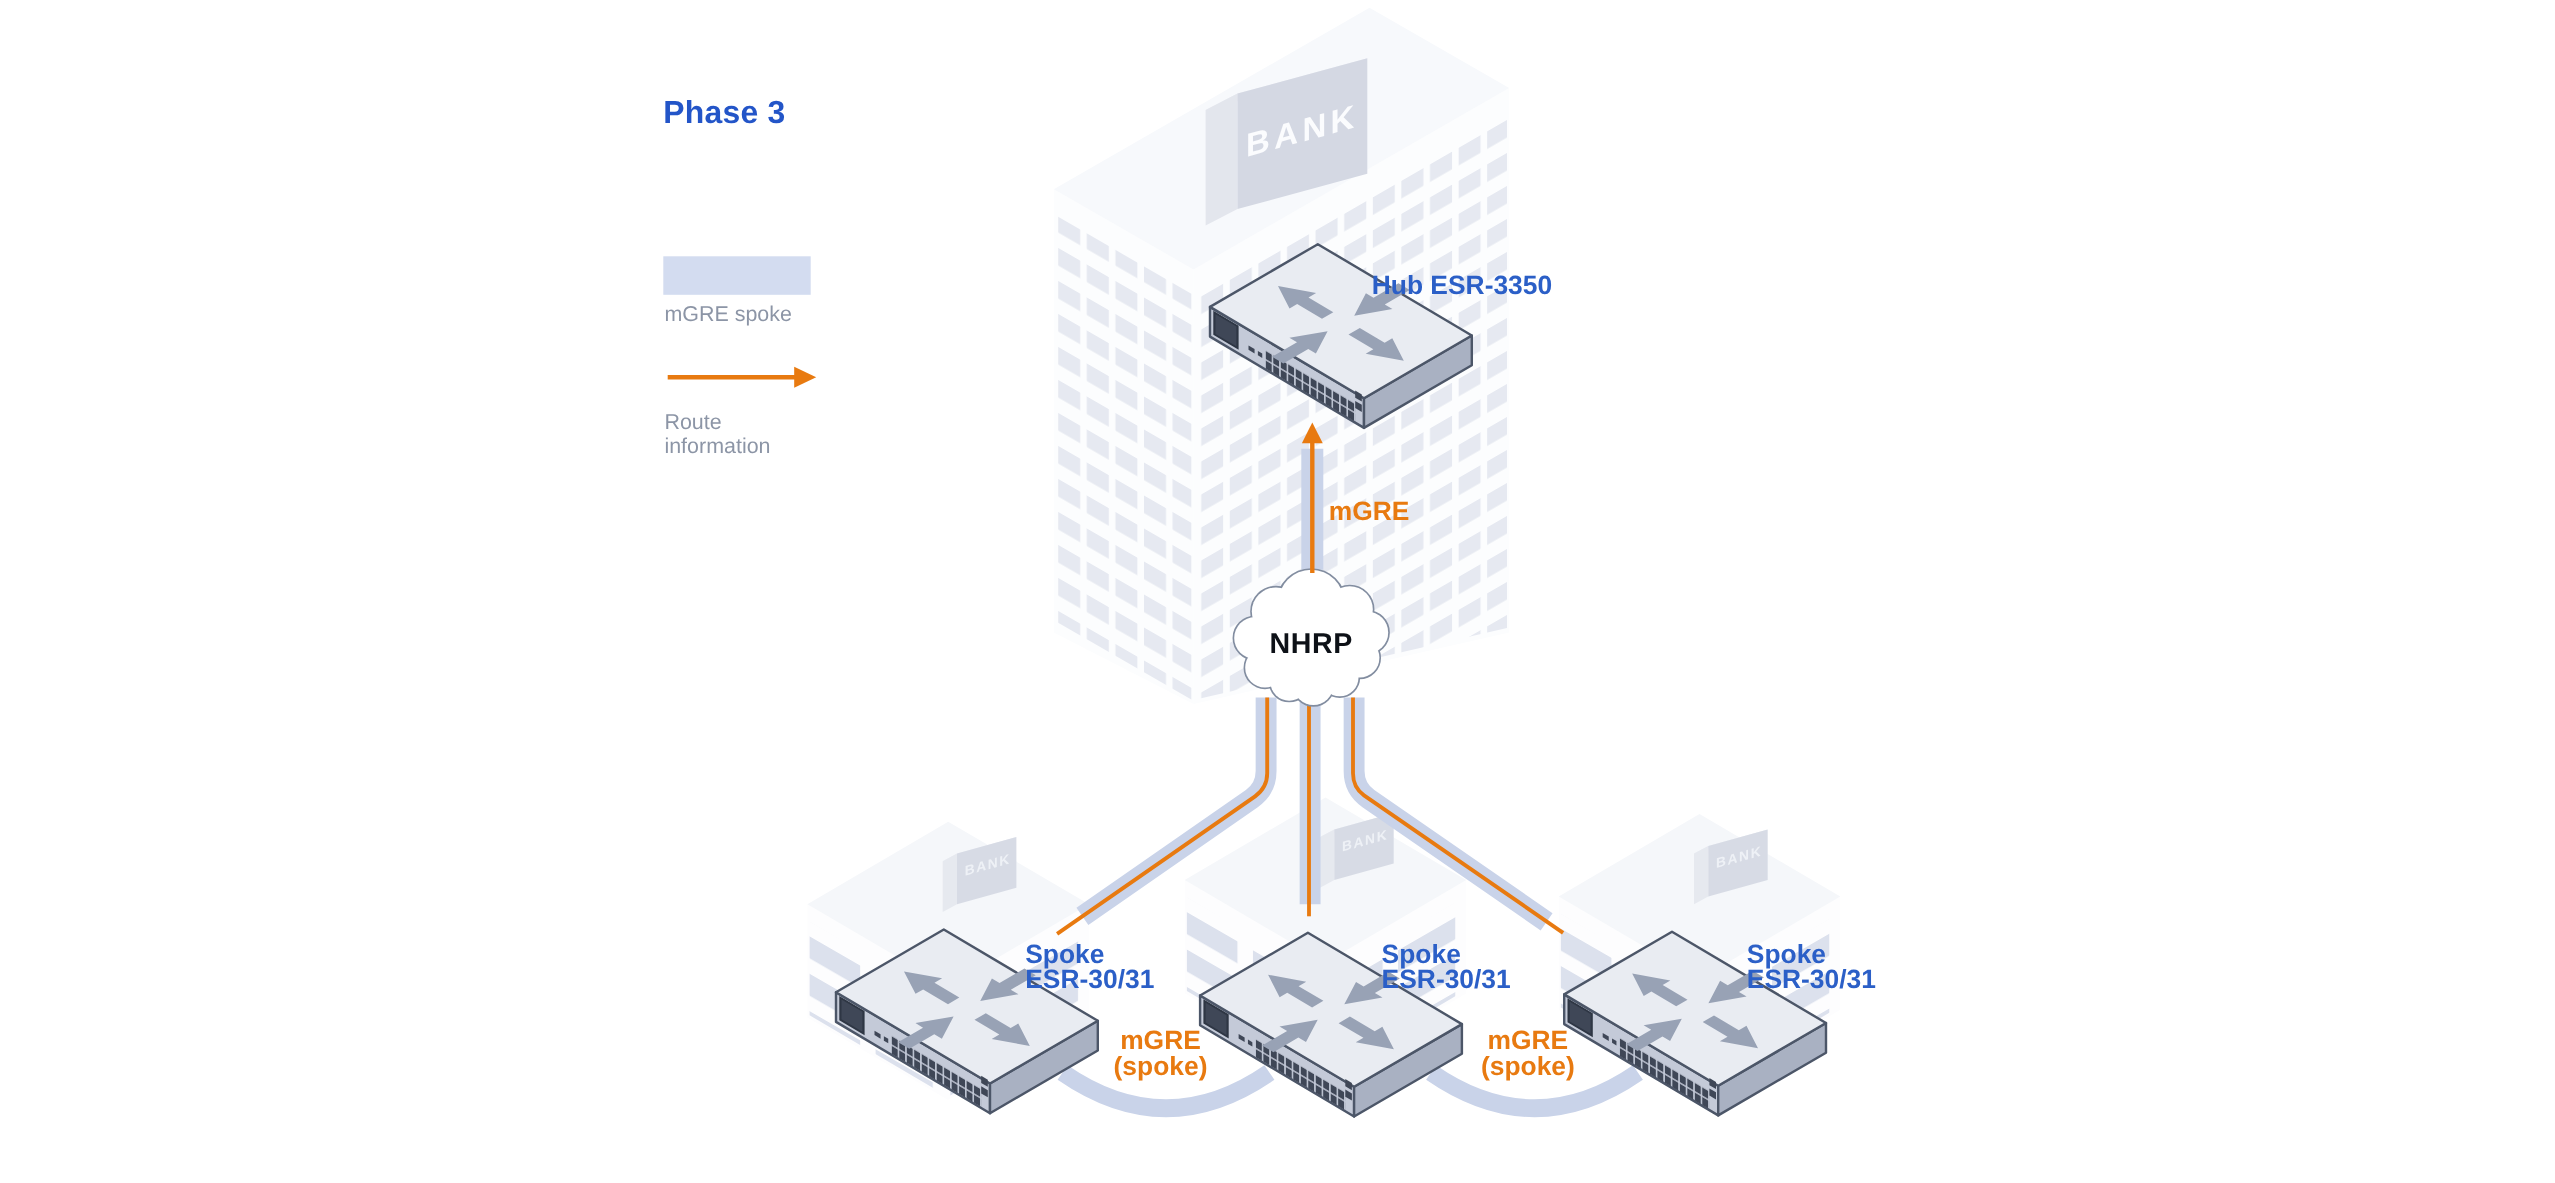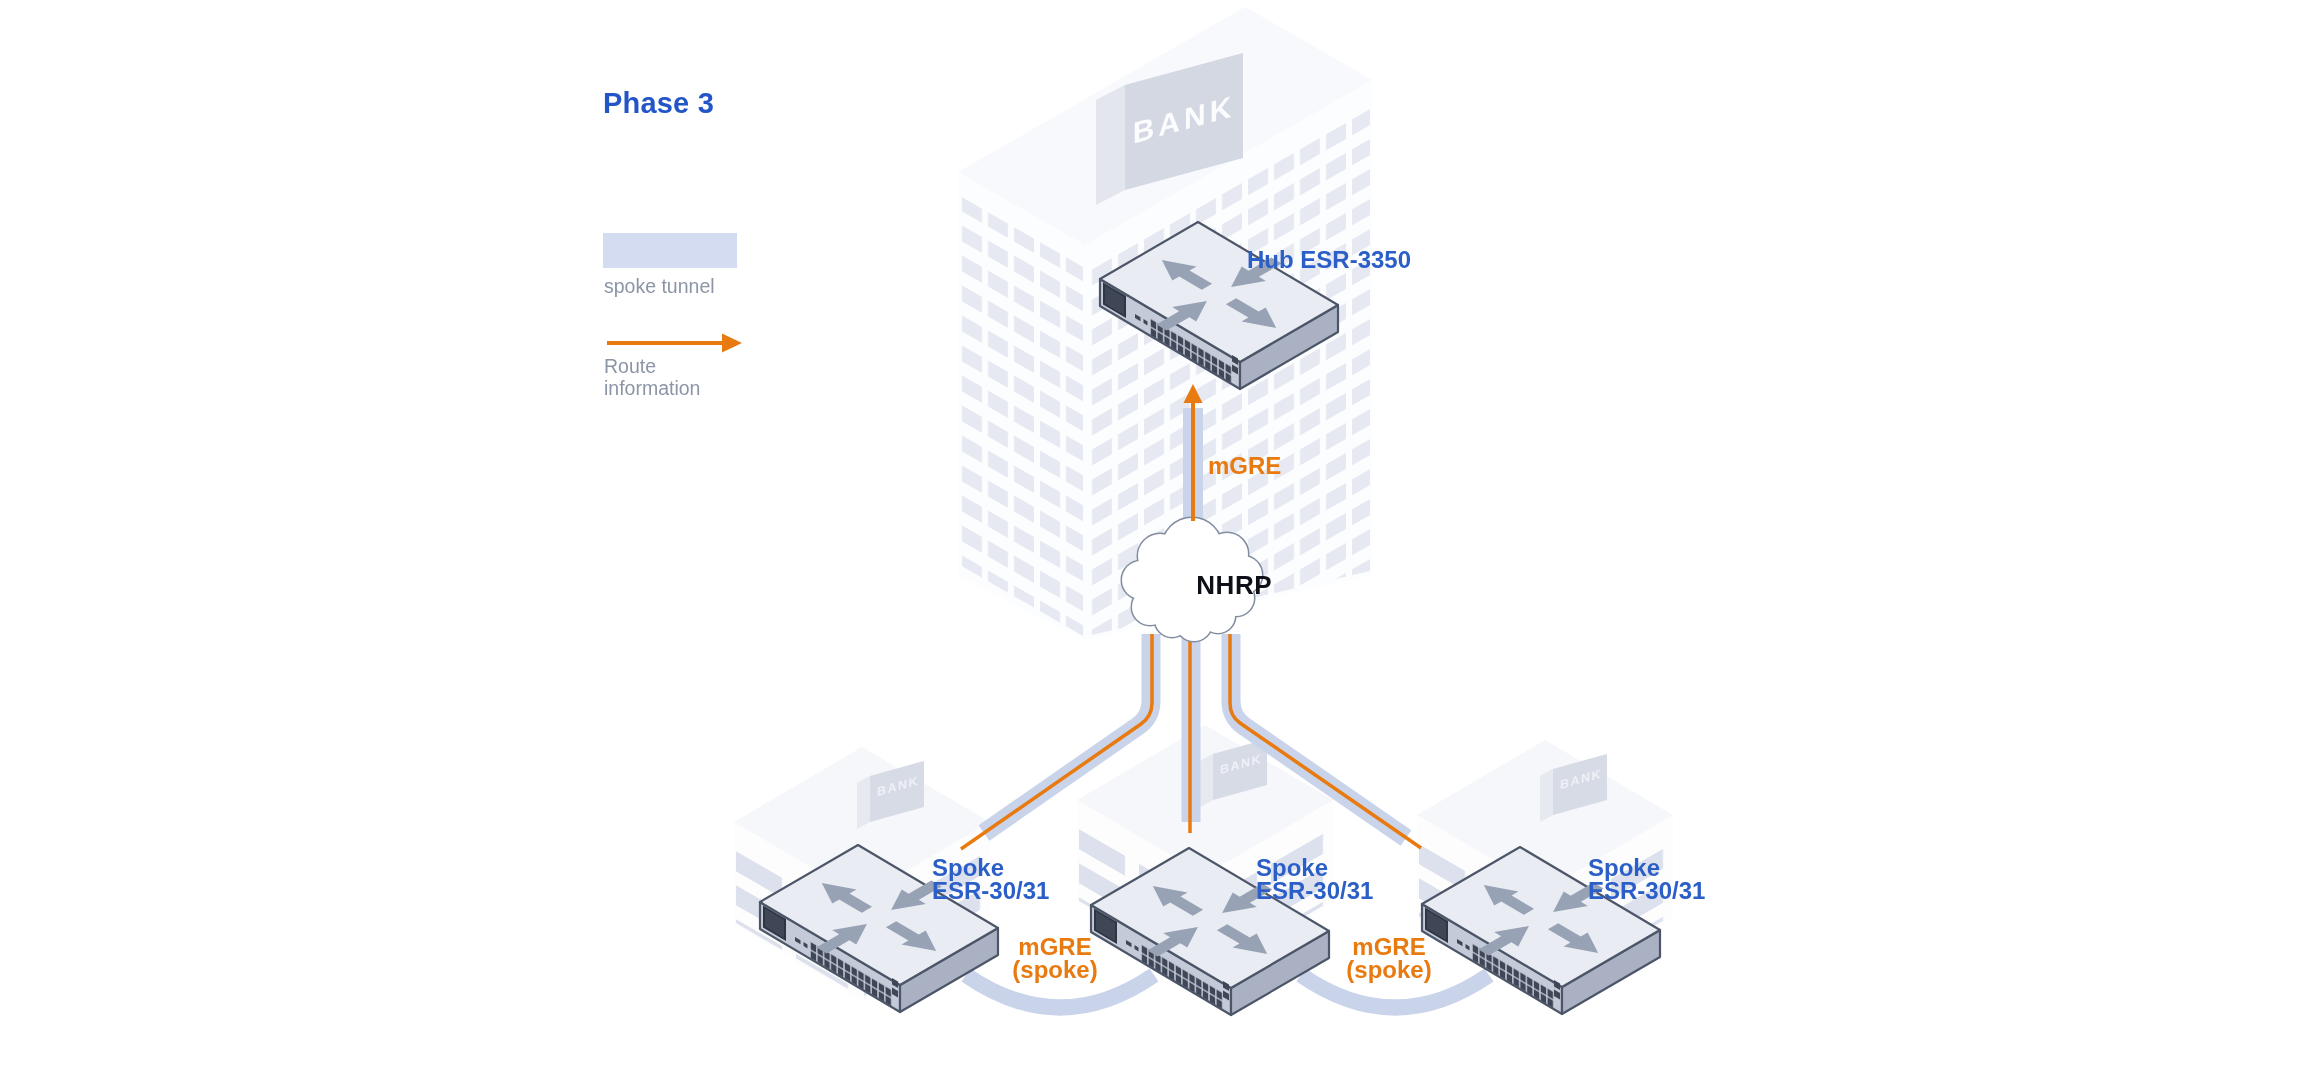--- a/index.html
+++ b/index.html
@@ -11,21 +11,21 @@
   .canvas{position:relative;width:2323px;height:1075px;background:#ffffff;overflow:hidden;
           font-family:"Liberation Sans", sans-serif;}
   .diagram-svg{position:absolute;left:0;top:0;}
   .abs{position:absolute;}
   .title{font-size:29px;font-weight:bold;color:var(--title-blue);letter-spacing:0.2px;}
   .muted-label{font-size:19.5px;color:var(--muted);line-height:21.5px;}
   .lbl-blue{font-size:24px;font-weight:bold;color:var(--accent-blue);line-height:22.5px;text-align:left;}
   .lbl-blue-left{font-size:24px;font-weight:bold;color:var(--accent-blue);text-align:center;}
   .lbl-orange{font-size:24px;font-weight:bold;color:var(--orange);line-height:22.5px;text-align:center;}
   .lbl-orange-left{font-size:24px;font-weight:bold;color:var(--orange);}
-  .nhrp{font-size:26px;font-weight:600;color:var(--ink);text-align:right;letter-spacing:0.5px;}
+  .nhrp{font-size:26px;font-weight:600;color:var(--ink);text-align:center;letter-spacing:0.5px;}
   .bank-big{font-size:30px;font-weight:bold;color:#FBFCFE;letter-spacing:4px;
             transform:skewY(-15.2deg);transform-origin:0 0;text-align:center;width:112px;}
   .bank-small{font-size:12.5px;font-weight:bold;color:#EEF1F6;letter-spacing:1.5px;
             transform:skewY(-15.5deg);transform-origin:0 0;text-align:center;width:48px;}
 </style>
 </head>
 <body>
 
 <div class="canvas">
 
@@ -166,22 +166,22 @@
   </g>
 
   <g>
     <line x1="1193" y1="521" x2="1193" y2="402" stroke="#E87A10" stroke-width="4"></line>
     <polygon points="1193,384 1183.5,403 1202.5,403" fill="#E87A10"></polygon>
   </g>
 </svg>
 
 <div class="abs title" style="left:603px;top:87px;">Phase 3</div>
 
-<div class="abs muted-label" style="left:604px;top:276px;">spoke tunnel</div>
-<div class="abs muted-label" style="left:604px;top:356px;">
+<div class="abs muted-label" style="left:604px;top:276px;">mGRE spoke</div>
+<div class="abs muted-label" style="left:604px;top:374px;">
   <div>Route</div>
   <div>information</div>
 </div>
 
 <div class="abs bank-big" style="left:1128px;top:118px;">BANK</div>
 <div class="abs bank-small" style="left:874px;top:786px;">BANK</div>
 <div class="abs bank-small" style="left:1217px;top:764px;">BANK</div>
 <div class="abs bank-small" style="left:1557px;top:779px;">BANK</div>
 
 <div class="abs lbl-blue-left" style="left:1247px;top:246px;">Hub ESR-3350</div>

